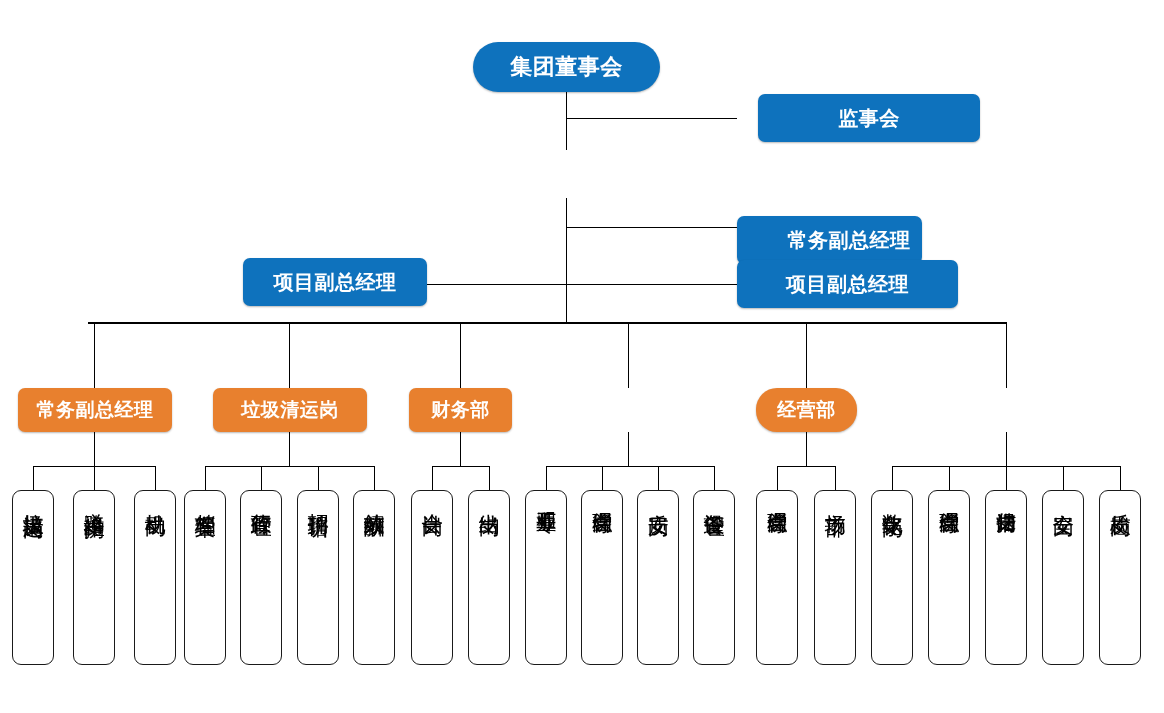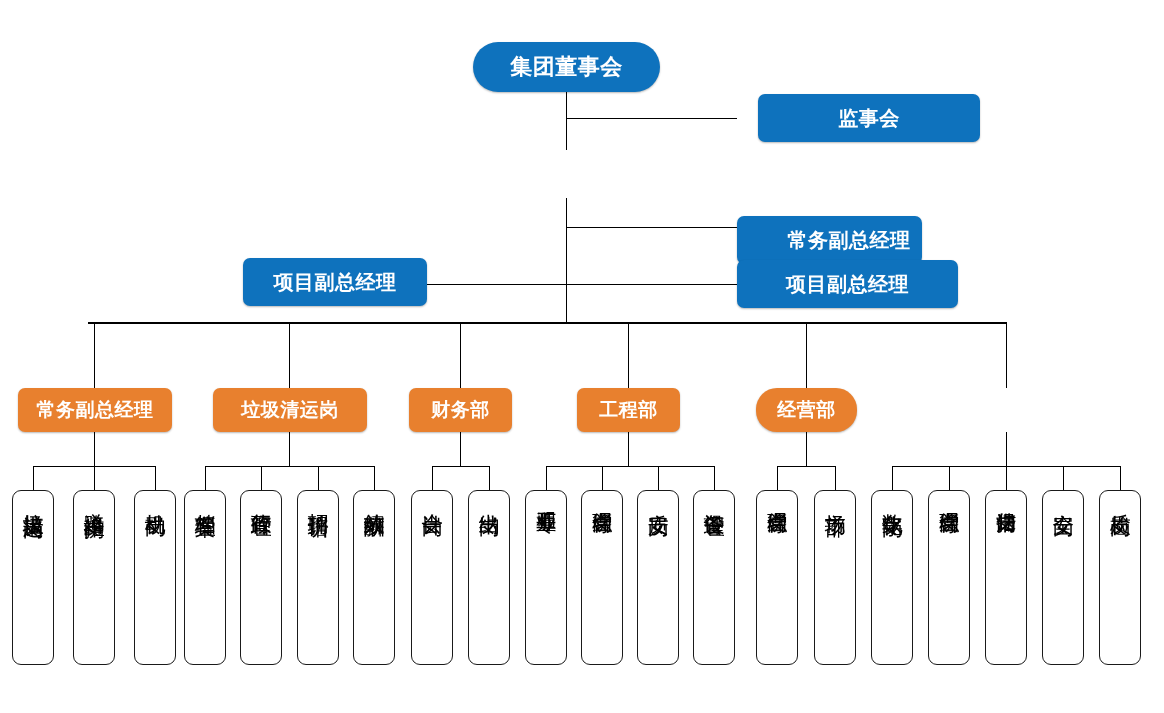--- a/index.html
+++ b/index.html
@@ -162,23 +162,20 @@
 
   <div class="node orange dept" style="left:18px;top:388px;width:154px;height:44px;">
     <span>常务副总经理</span>
   </div>
   <div class="node orange dept" style="left:213px;top:388px;width:154px;height:44px;">
     <span>垃圾清运岗</span>
   </div>
   <div class="node orange dept" style="left:409px;top:388px;width:103px;height:44px;">
     <span>财务部</span>
   </div>
-  <div class="node orange dept" style="left:577px;top:388px;width:103px;height:44px;">
-    <span>工程部</span>
-  </div>
   <div class="node orange dept" style="left:756px;top:388px;width:101px;height:44px;border-radius:21px;">
     <span>经营部</span>
   </div>
 
   <div class="leaf" style="left:12px;top:490px;width:42px;height:175px;">
     <span>垃圾清运岗</span>
   </div>
   <div class="leaf" style="left:73px;top:490px;width:42px;height:175px;">
     <span>道路维护岗</span>
   </div>

